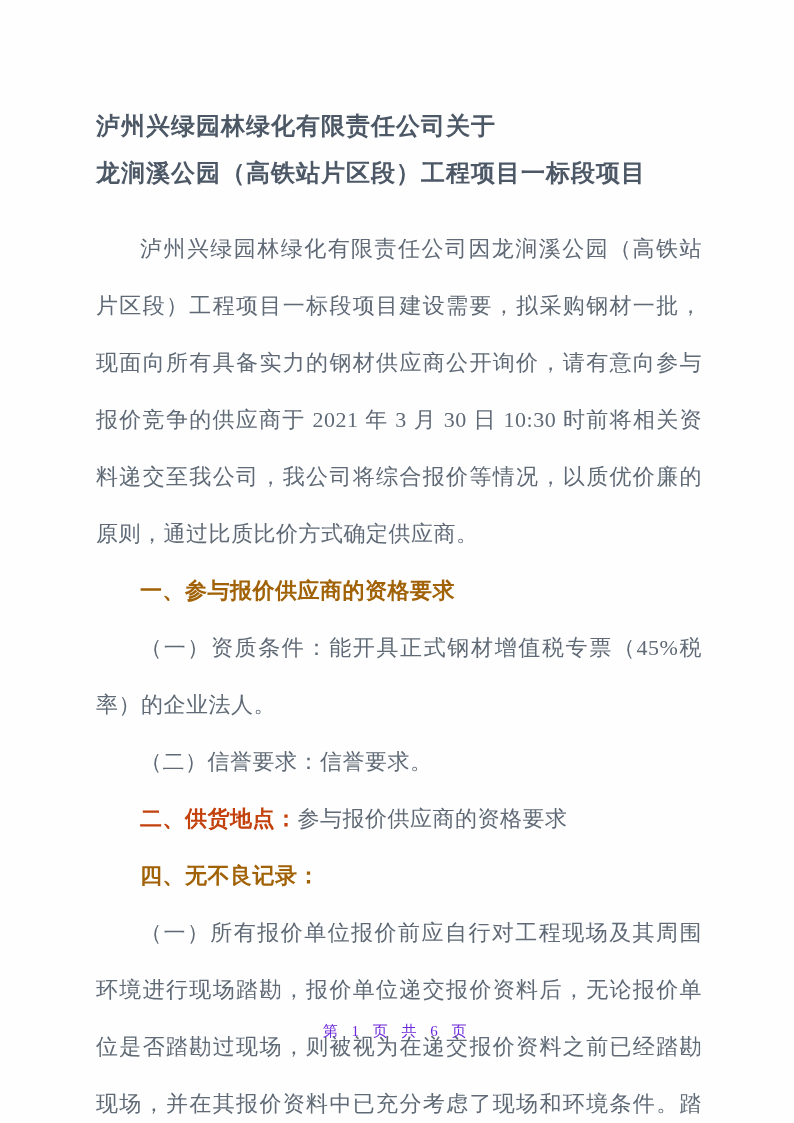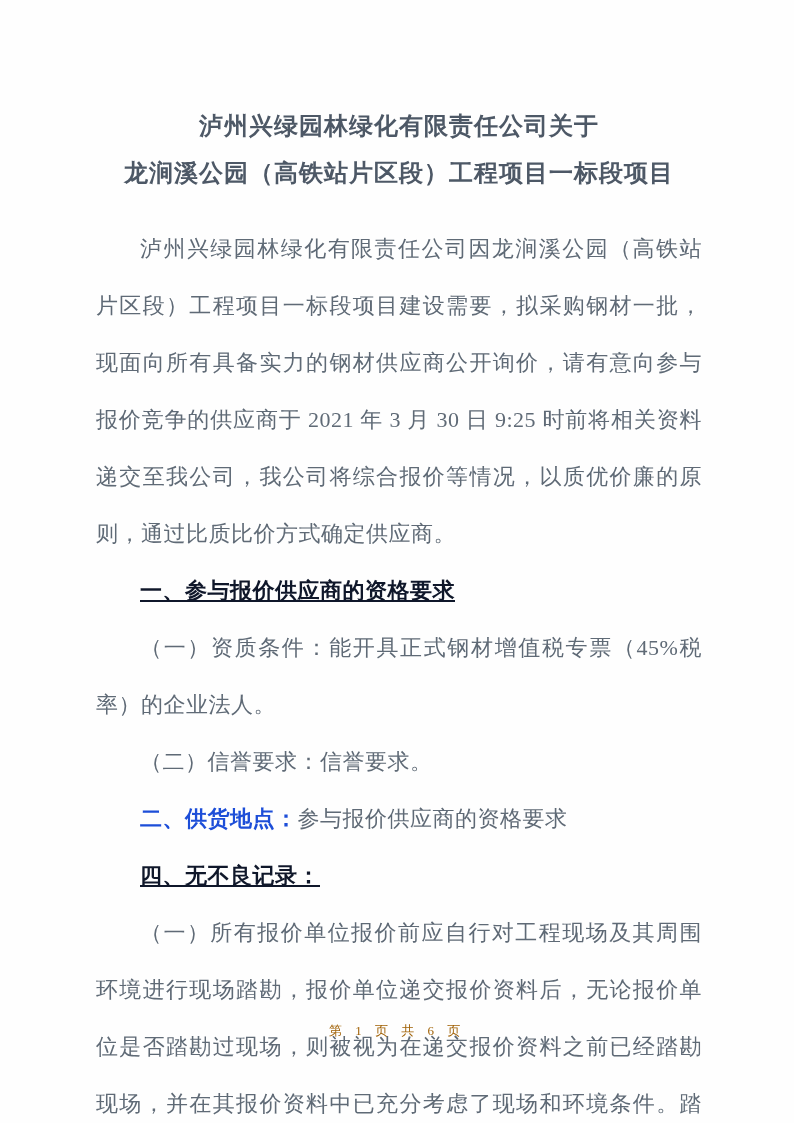--- a/index.html
+++ b/index.html
@@ -15,21 +15,20 @@
     overflow: hidden;
     font-family: "Liberation Serif", serif;
   }
   .content {
     position: absolute;
     left: 96px;
     right: 92px;
     top: 102px;
   }
   .title-block {
-    text-align: center;
     font-family: "Liberation Sans", sans-serif;
     font-weight: bold;
     font-size: 24px;
     line-height: 47px;
     letter-spacing: 1px;
     color: #4d5osa66;
     color: #4d5866;
   }
   .body-block {
     margin-top: 24px;
@@ -39,52 +38,51 @@
     text-align: justify;
     color: #5f6a76;
   }
   .body-block p {
     margin: 0;
     text-indent: 2em;
   }
   p.heading {
     font-family: "Liberation Sans", sans-serif;
     font-weight: bold;
-    color: #0f172a;
-    text-decoration: underline;
+    color: #a16207;
   }
   .hlabel {
     font-family: "Liberation Sans", sans-serif;
     font-weight: bold;
-    color: #1d4ed8;
+    color: #c2410c;
   }
   .footer {
     position: absolute;
     left: 0;
     right: 0;
     top: 1022px;
     text-align: center;
-    font-size: 13px;
+    font-size: 15px;
     letter-spacing: 5px;
-    color: #a16207;
+    color: #6d28d9;
   }
 </style>
 </head>
 <body>
 
 <div class="page">
   <div class="content">
 
     <div class="title-block">
       <div>泸州兴绿园林绿化有限责任公司关于</div>
       <div>龙涧溪公园（高铁站片区段）工程项目一标段项目</div>
     </div>
 
     <div class="body-block">
-      <p class="para">泸州兴绿园林绿化有限责任公司因龙涧溪公园（高铁站片区段）工程项目一标段项目建设需要，拟采购钢材一批，现面向所有具备实力的钢材供应商公开询价，请有意向参与报价竞争的供应商于 2021 年 3 月 30 日 9:25 时前将相关资料递交至我公司，我公司将综合报价等情况，以质优价廉的原则，通过比质比价方式确定供应商。</p>
+      <p class="para">泸州兴绿园林绿化有限责任公司因龙涧溪公园（高铁站片区段）工程项目一标段项目建设需要，拟采购钢材一批，现面向所有具备实力的钢材供应商公开询价，请有意向参与报价竞争的供应商于 2021 年 3 月 30 日 10:30 时前将相关资料递交至我公司，我公司将综合报价等情况，以质优价廉的原则，通过比质比价方式确定供应商。</p>
       <p class="heading">一、参与报价供应商的资格要求</p>
       <p class="para">（一）资质条件：能开具正式钢材增值税专票（45%税率）的企业法人。</p>
       <p class="para">（二）信誉要求：信誉要求。</p>
       <p class="para"><span class="hlabel">二、供货地点：</span><span>参与报价供应商的资格要求</span></p>
       <p class="heading">四、无不良记录：</p>
       <p class="para">（一）所有报价单位报价前应自行对工程现场及其周围环境进行现场踏勘，报价单位递交报价资料后，无论报价单位是否踏勘过现场，则被视为在递交报价资料之前已经踏勘现场，并在其报价资料中已充分考虑了现场和环境条件。踏勘现场所发生的费</p>
     </div>
 
   </div>
 

